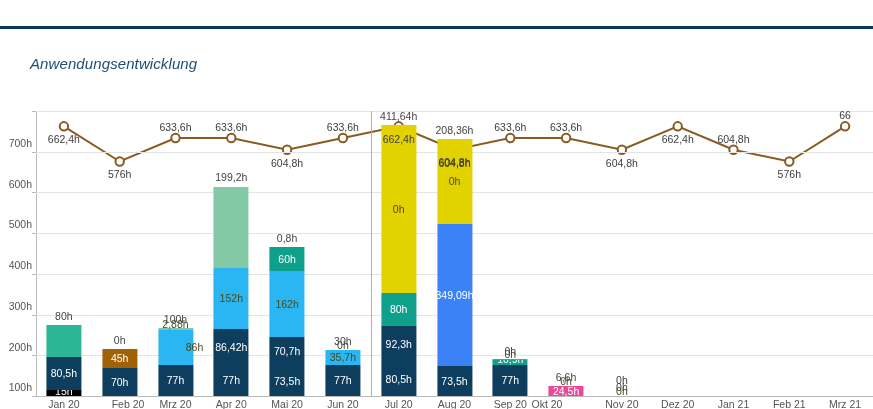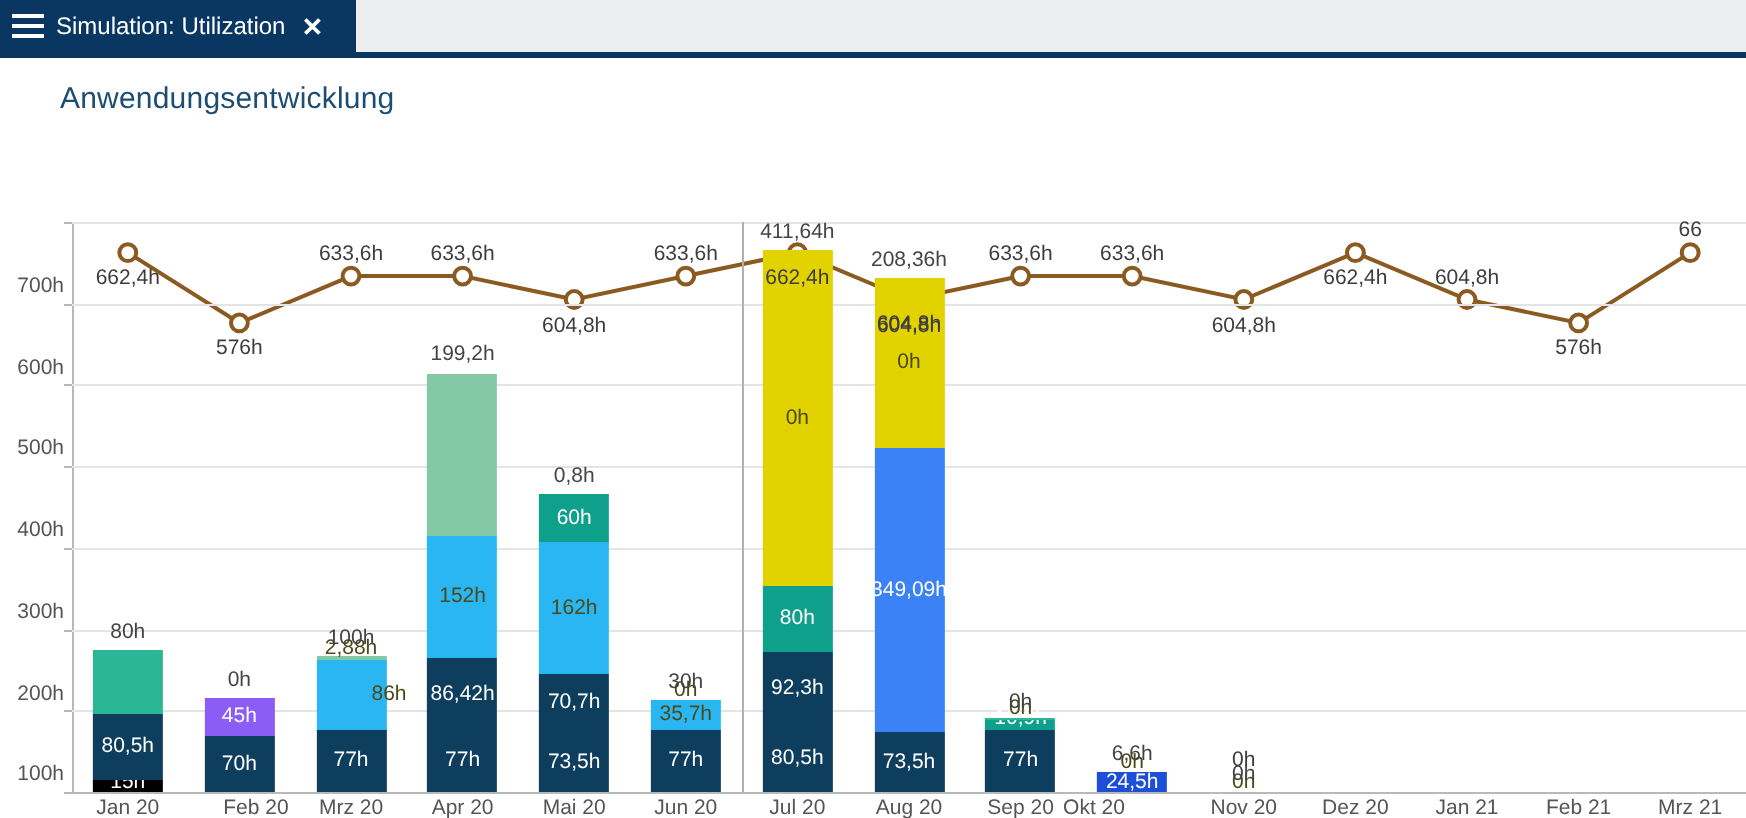--- a/index.html
+++ b/index.html
@@ -26,22 +26,23 @@
   .hamburger span{display:block;height:2px;width:16px;background:#ffffff;}
   .tab-title{color:#ffffff;font-size:12px;white-space:nowrap;}
   .tab-close{color:#ffffff;font-size:13px;font-weight:bold;margin-left:8px;cursor:pointer;}
   .titlebar-underline{
     position:absolute;left:0;top:26px;width:873px;height:3px;background:#0a3761;
   }
 
   
   .panel{position:absolute;left:0;top:29px;width:873px;height:380px;background:#fff;}
   .chart-title{
-    position:absolute;left:30px;top:12px;font-size:15px;color:#1c4d73;
+    position:absolute;left:30px;top:26px;font-size:15px;color:#1c4d73;
     letter-spacing:.1px;
+    font-style:italic;
   }
 
   
   .plot{position:absolute;left:36px;top:82px;width:837px;height:285px;}
   .gridline{position:absolute;left:0;width:837px;height:1px;background:#e4e4e4;}
   .axis-y-line{position:absolute;left:0;top:0;width:1px;height:285px;background:#b9b9b9;}
   .axis-x-line{position:absolute;left:0;top:285px;width:837px;height:1px;background:#b9b9b9;}
   .ytick{position:absolute;left:-36px;width:32px;text-align:right;font-size:10.5px;color:#555;
     transform:translateY(-6px);margin-top:32px;}
   .ytick-mark{position:absolute;left:-4px;width:4px;height:1px;background:#b9b9b9;}
@@ -64,31 +65,20 @@
   
   .lineSvg{position:absolute;left:0;top:0;width:837px;height:285px;overflow:visible;}
   .pt-label{position:absolute;font-size:10.5px;color:#3d3d3d;white-space:nowrap;
     transform:translateX(-50%);}
 </style>
 </head>
 <body>
 
 <div id="app">
 
-  <div class="titlebar">
-    <div class="titlebar-tab">
-      <div class="hamburger">
-        <span></span>
-          <span></span>
-          <span></span>
-      </div>
-      <div class="tab-title">Simulation: Utilization</div>
-      <div class="tab-close">✕</div>
-    </div>
-  </div>
   <div class="titlebar-underline"></div>
 
   <div class="panel">
     <div class="chart-title">Anwendungsentwicklung</div>
 
     <div class="plot" id="plot">
       <div class="axis-y-line"></div>
       <div class="axis-x-line"></div>
       <svg class="lineSvg" id="lineSvg" viewBox="0 0 837 285">
           <polyline points="27.9,15.30857142857144 83.69999999999999,50.485714285714295 139.5,27.034285714285716 195.29999999999998,27.034285714285716 251.1,38.75999999999999 306.9,27.034285714285716 362.69999999999993,15.30857142857144 418.49999999999994,38.75999999999999 474.29999999999995,27.034285714285716 530.1,27.034285714285716 585.9,38.75999999999999 641.6999999999999,15.30857142857144 697.4999999999999,38.75999999999999 753.3,50.485714285714295 809.0999999999999,15.30857142857144" fill="none" stroke="#8a5a20" stroke-width="2"></polyline>
@@ -139,21 +129,21 @@
           <div class="seg" style="height: 32.775px; bottom: 6.10714px; background: rgb(14, 62, 94);">
             <span class="seg-label" style="color: rgb(255, 255, 255);">80,5h</span>
           </div>
           <div class="seg" style="height: 31.7571px; bottom: 38.8821px; background: rgb(43, 183, 149);"></div>
           <div class="bar-total" style="bottom: 73.6393px;">80h</div>
         </div>
         <div class="bar-group" style="left: 83.7px; width: 35.154px;">
           <div class="seg" style="height: 28.5px; bottom: 0px; background: rgb(14, 62, 94);">
             <span class="seg-label" style="color: rgb(255, 255, 255);">70h</span>
           </div>
-          <div class="seg" style="height: 18.3214px; bottom: 28.5px; background: #8b5cf6;">
+          <div class="seg" style="height: 18.3214px; bottom: 28.5px; background: #a16207;">
             <span class="seg-label" style="color: rgb(255, 255, 255);">45h</span>
           </div>
           <div class="bar-total" style="bottom: 49.8214px;">0h</div>
         </div>
         <div class="bar-group" style="left: 139.5px; width: 35.154px;">
           <div class="seg" style="height: 31.35px; bottom: 0px; background: rgb(14, 62, 94);">
             <span class="seg-label" style="color: rgb(255, 255, 255);">77h</span>
           </div>
           <div class="seg" style="height: 35.0143px; bottom: 31.35px; background: rgb(41, 182, 242);">
             <span class="seg-label" style="color: rgb(74, 74, 26); padding-left: 38px;">86h</span>
@@ -239,21 +229,21 @@
           </div>
           <div class="seg" style="height: 1px; bottom: 35.7879px; background: rgb(43, 183, 149);">
             <span class="seg-label" style="color: rgb(255, 255, 255); position: absolute; bottom: 0px;">1h</span>
           </div>
           <div class="seg" style="height: 0px; bottom: 36.195px; background: transparent;">
             <span class="seg-label" style="color: rgb(74, 74, 26); position: absolute; bottom: 0px;">0h</span>
           </div>
           <div class="bar-total" style="bottom: 39.195px;">0h</div>
         </div>
         <div class="bar-group" style="left: 530.1px; width: 35.154px;">
-          <div class="seg" style="height: 9.975px; bottom: 0px; background: #1d4ed8;">
+          <div class="seg" style="height: 9.975px; bottom: 0px; background: #ec4899;">
             <span class="seg-label" style="color: rgb(255, 255, 255); position: absolute; bottom: 0px;">24,5h</span>
           </div>
           <div class="seg" style="height: 0px; bottom: 9.975px; background: transparent;">
             <span class="seg-label" style="color: rgb(74, 74, 26); position: absolute; bottom: 0px;">0h</span>
           </div>
           <div class="bar-total" style="bottom: 12.975px;">6,6h</div>
         </div>
         <div class="bar-group" style="left: 585.9px; width: 35.154px;">
           <div class="seg" style="height: 0px; bottom: 0px; background: transparent;">
             <span class="seg-label" style="color: rgb(74, 74, 26); position: absolute; bottom: 0px;">0h</span>

